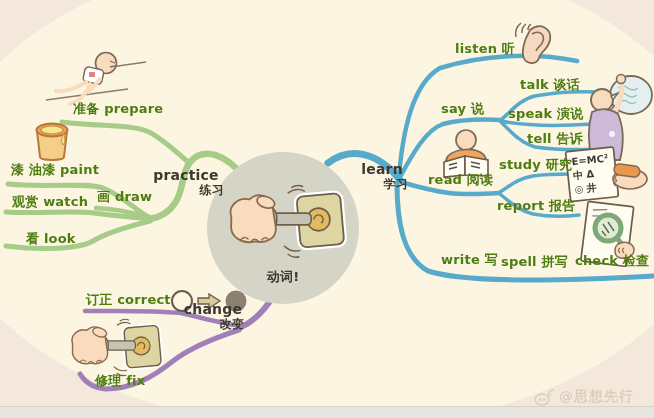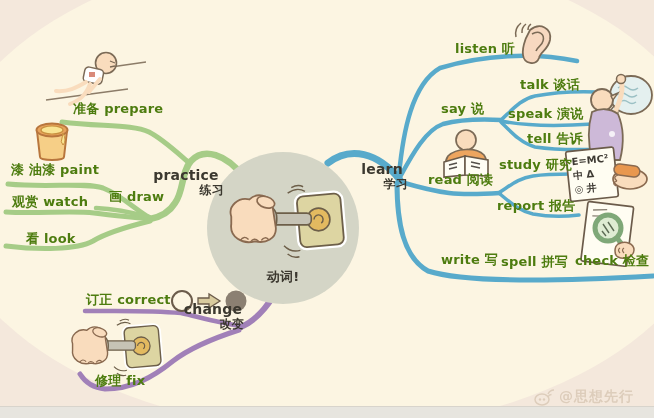--- a/index.html
+++ b/index.html
@@ -173,21 +173,21 @@
     <circle cx="66" cy="13" r="10.5" fill="#8b8072"></circle>
   </svg>
 
   <svg class="icon" style="left:64px;top:318px;width:100px;height:63px" viewBox="0 0 140 88">
     <use href="#keylock-art"></use>
   </svg>
 
   <div class="lbl" style="left:73px;top:100px">准备 prepare</div>
   <div class="lbl" style="left:11px;top:161px">漆 油漆 paint</div>
   <div class="lbl" style="left:12px;top:193px">观赏 watch</div>
-  <div class="lbl" style="left:109px;top:188px">画 draw</div>
+  <div class="lbl" style="left:97px;top:188px">画 draw</div>
   <div class="lbl" style="left:26px;top:230px">看 look</div>
 
   <div class="lbl-stack" style="left:148px;top:168px;width:76px">
     <div class="en">practice</div>
     <div class="zh">练习</div>
   </div>
 
   <div class="lbl-stack" style="left:356px;top:162px;width:52px">
     <div class="en">learn</div>
     <div class="zh">学习</div>

